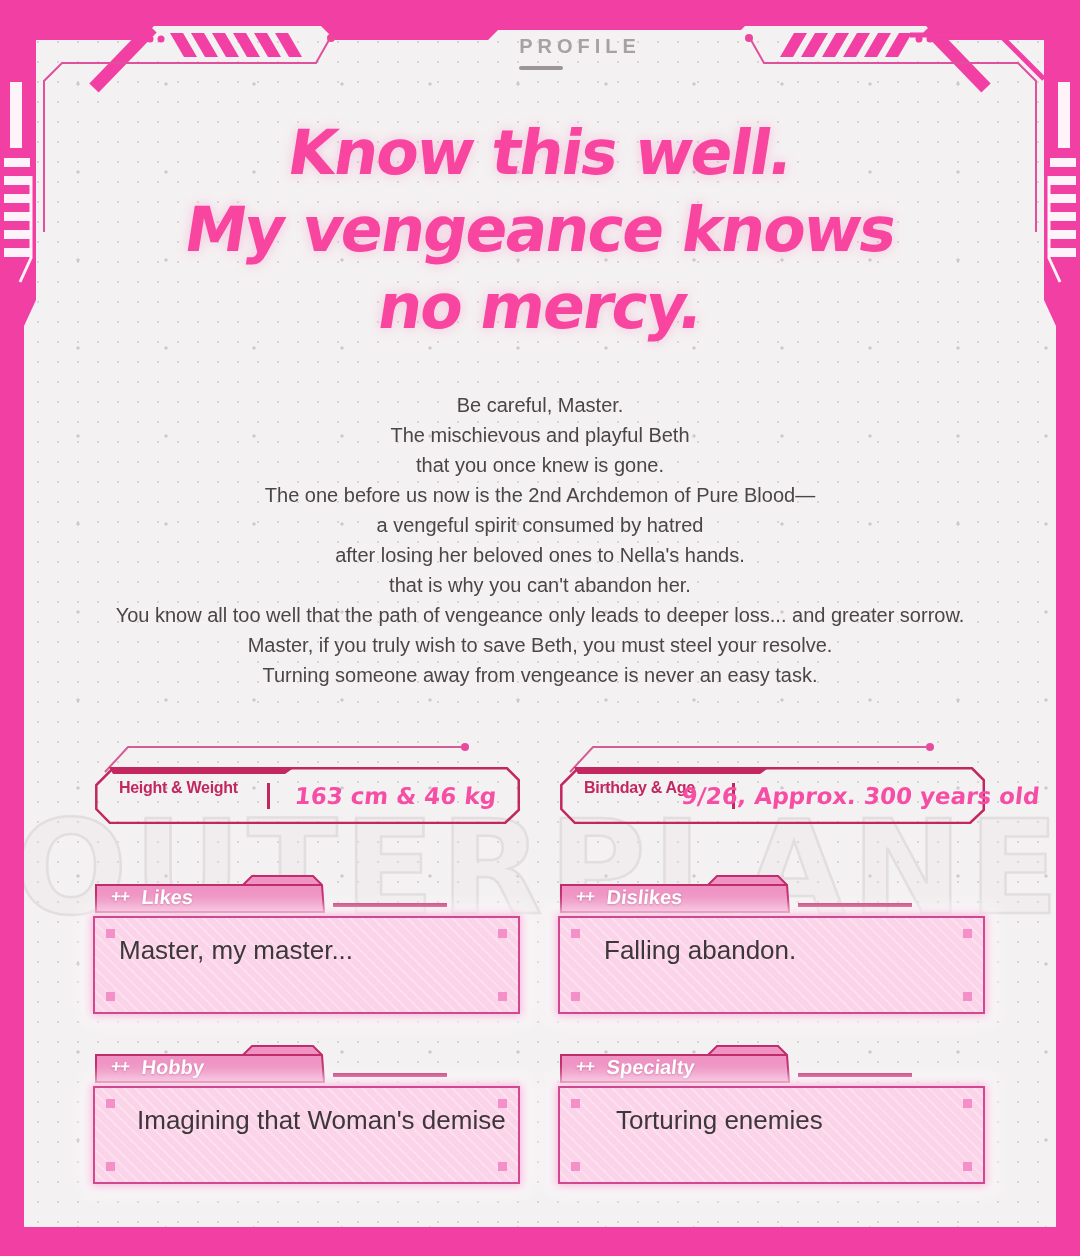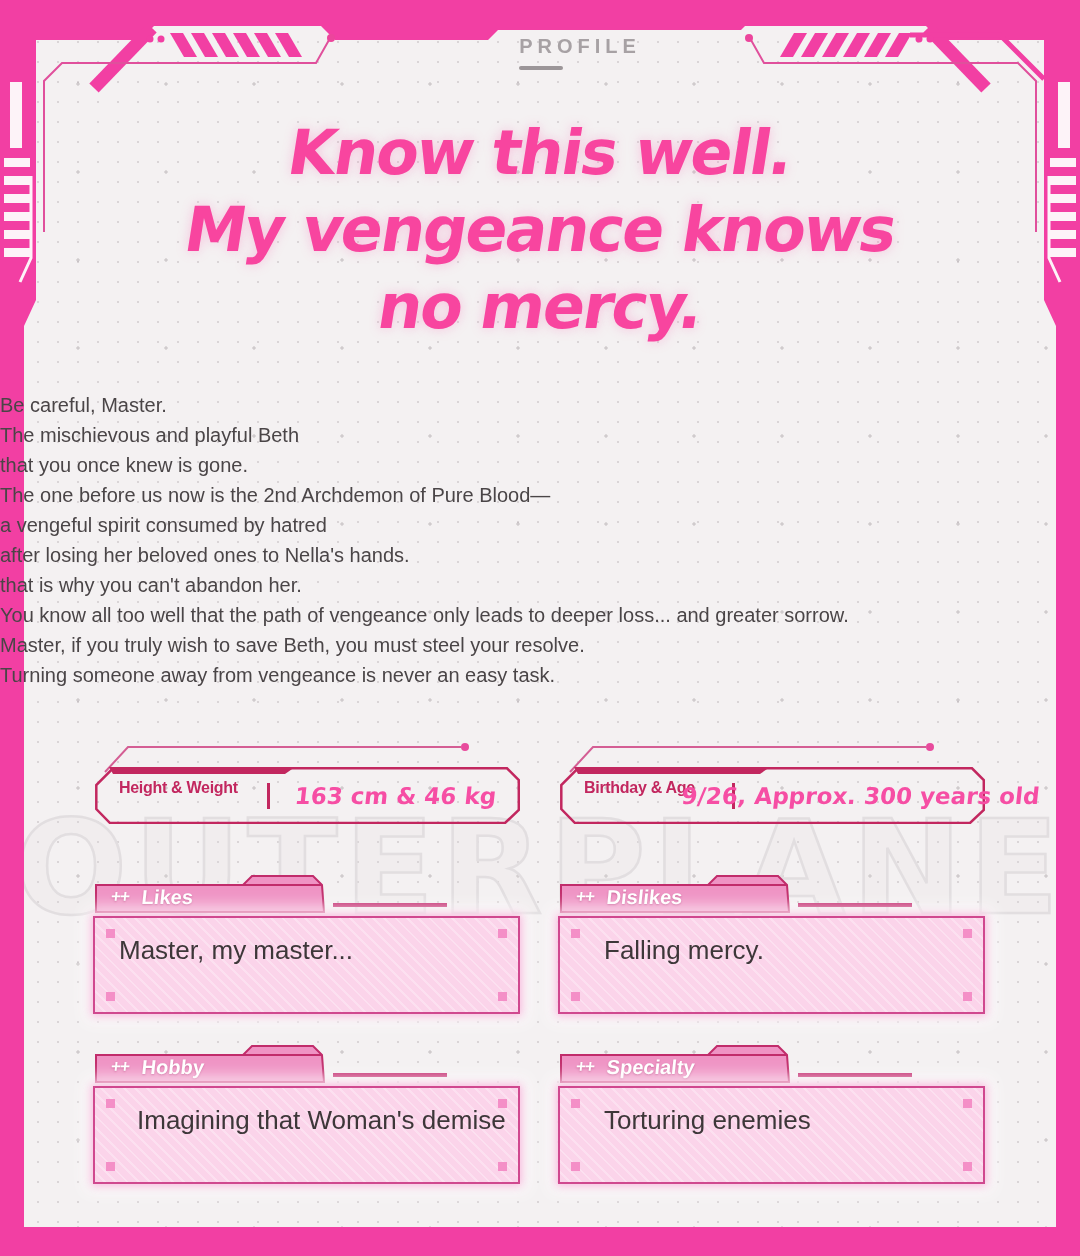--- a/index.html
+++ b/index.html
@@ -45,21 +45,21 @@
   
   .quote{
     position:absolute;left:0;top:114px;width:100%;text-align:center;
     font-family:"DejaVu Sans", sans-serif;font-weight:bold;
     font-size:62px;color:#f8459f;letter-spacing:-2px;
     text-shadow:0 0 12px rgba(250,110,180,.35);
   }
   .quote div{line-height:77px;transform:skewX(-9deg);}
   
   .desc{
-    position:absolute;left:0;top:390px;width:100%;text-align:left;
+    position:absolute;left:0;top:390px;width:100%;text-align:center;
     font-size:20px;color:#4a4547;
   }
   .desc div{line-height:30px;}
   
   .stat{position:absolute;width:425px;height:84px;}
   .stat-0{left:95px;top:740px;}
   .stat-1{left:560px;top:740px;}
   .stat svg{position:absolute;left:0;top:0;}
   .stat-label{
     position:absolute;left:24px;top:20px;height:56px;display:flex;align-items:center;
@@ -92,21 +92,21 @@
     border:2px solid #d0488f;
     box-shadow:0 0 9px 2px rgba(244,140,198,.6), 0 0 16px 8px rgba(255,255,255,.85);
   }
   .t-card .sq{position:absolute;width:9px;height:9px;background:#f48fc7;}
   .sq-tl{left:11px;top:11px;}  .sq-tr{right:11px;top:11px;}
   .sq-bl{left:11px;bottom:11px;} .sq-br{right:11px;bottom:11px;}
   .t-value{position:absolute;top:17px;font-size:26px;color:#3d3739;}
   .trait-0 .t-value{left:24px;}
   .trait-1 .t-value{left:44px;}
   .trait-2 .t-value{left:42px;}
-  .trait-3 .t-value{left:44px;}
+  .trait-3 .t-value{left:56px;}
 </style>
 </head>
 <body>
 
 <div class="page">
 
   <div class="panel"></div>
 
   <div class="watermark">OUTERPLANE</div>
 
@@ -250,21 +250,21 @@
           <span class="t-plus">++</span>
           <span>Dislikes</span>
         </div>
     </div>
     <div class="t-line"></div>
     <div class="t-card">
       <span class="sq sq-tl"></span>
         <span class="sq sq-tr"></span>
       <span class="sq sq-bl"></span>
         <span class="sq sq-br"></span>
-      <div class="t-value">Falling mercy.</div>
+      <div class="t-value">Falling abandon.</div>
     </div>
   </div>
 
   <div class="trait trait-2">
     <div class="t-banner">
       <svg width="232" height="40" viewBox="0 0 232 40">
         <path d="M1,11 H148 L157,2 H218 L227,11 L229,38 H1 Z" fill="#ef93c4" stroke="#c12c6b" stroke-width="2"></path>
         <path d="M148,11 H226" stroke="#c12c6b" stroke-width="2"></path>
       </svg>
       <div class="t-banner-text">

